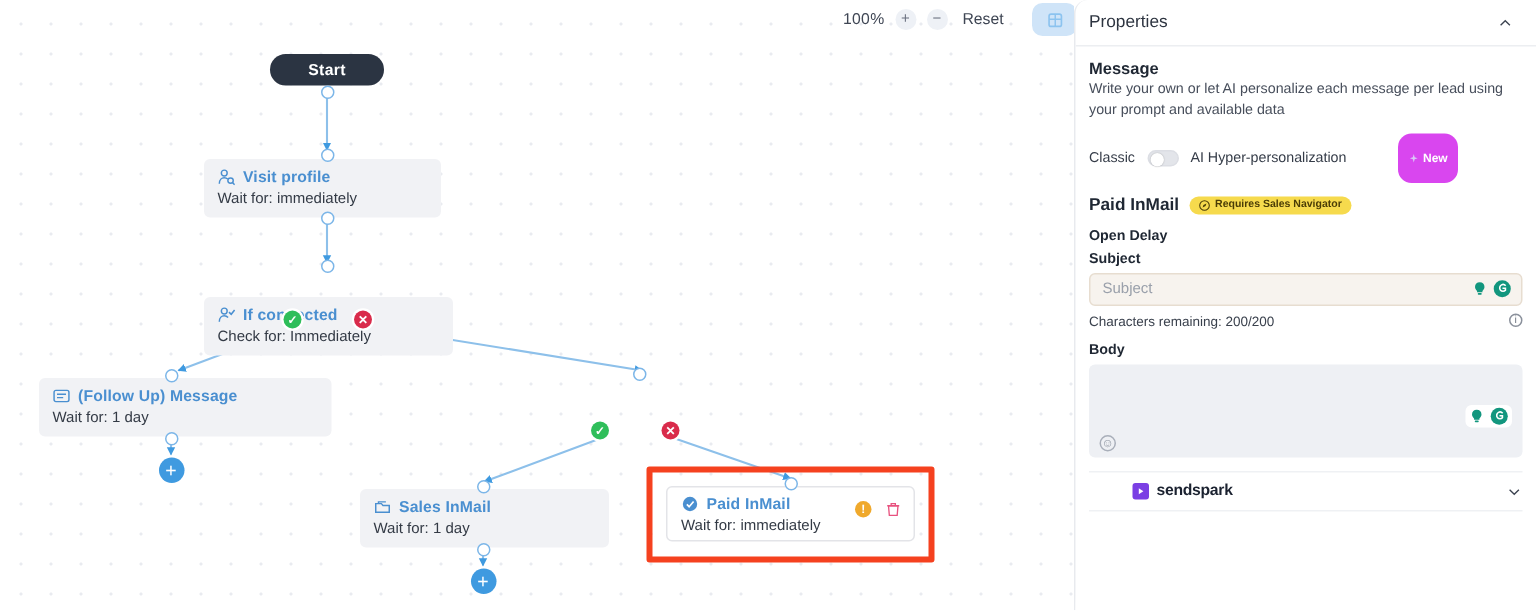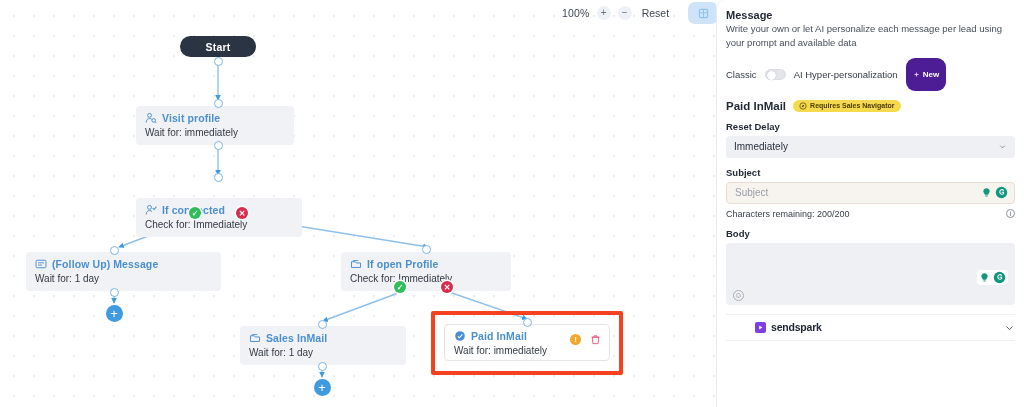--- a/index.html
+++ b/index.html
@@ -138,22 +138,22 @@
   .switch {
     width:21px; height:11px; border-radius:6px; background:#e3e5ea;
     position:relative; cursor:pointer; border:1px solid #dcdee4;
   }
   .switch .knob {
     position:absolute; left:1px; top:1px; width:9px; height:9px;
     border-radius:50%; background:#ffffff; box-shadow:0 0 1px rgba(0,0,0,.3);
   }
   .new-badge {
     display:inline-flex; align-items:center; gap:3px;
-    background:#4c1d95; color:#ffffff; border-radius:9px;
-    padding:12px 7px; font-size:8px; font-weight:bold;
+    background:#d946ef; color:#ffffff; border-radius:9px;
+    padding:12px 7px; font-size:8px; font-weight:bold;margin-left:26px;
   }
 
   .paid-row { display:flex; align-items:center; gap:7px; margin-bottom:9px; }
   .paid-title { font-size:11.5px; font-weight:bold; color:#1f2733; }
   .sn-badge {
     display:inline-flex; align-items:center; gap:3px;
     background:#f6da4d; color:#4a3c06; border-radius:8px;
     padding:2px 6px; font-size:7px; font-weight:bold; white-space:nowrap;
   }
 
@@ -291,30 +291,20 @@
         <line x1="4" y1="9.4" x2="9.5" y2="9.4" stroke="#4a8fd0" stroke-width="1.2"></line>
       </svg>
       <span>(Follow Up) Message</span>
     </div>
     <div class="node-sub">Wait for: 1 day</div>
   </div>
   <div class="handle" style="left:109.5px; top:246px;"></div>
   <div class="handle" style="left:109.5px; top:288px;"></div>
   <div class="plus-btn" style="left:105.5px; top:305px;">+</div>
 
-  <div class="node" id="node-openprofile">
-    <div class="node-title">
-      <svg class="node-icon" viewBox="0 0 16 16">
-        <path d="M2,5 L7,5 L8.4,6.6 L14,6.6 L14,12.6 L2,12.6 Z" fill="none" stroke="#4a8fd0" stroke-width="1.3"></path>
-        <path d="M4.4,5 L4.4,3.4 L11,3.4" fill="none" stroke="#4a8fd0" stroke-width="1.2"></path>
-      </svg>
-      <span>If open Profile</span>
-    </div>
-    <div class="node-sub">Check for: Immediately</div>
-  </div>
   <div class="handle" style="left:421.5px; top:245px;"></div>
   <div class="badge yes" style="left:394px; top:281px;">✓</div>
   <div class="badge no" style="left:441px; top:281px;">✕</div>
 
   <div class="node" id="node-openinmail">
     <div class="node-title">
       <svg class="node-icon" viewBox="0 0 16 16">
         <path d="M2,5 L7,5 L8.4,6.6 L14,6.6 L14,12.6 L2,12.6 Z" fill="none" stroke="#4a8fd0" stroke-width="1.3"></path>
         <path d="M4.4,5 L4.4,3.4 L11,3.4" fill="none" stroke="#4a8fd0" stroke-width="1.2"></path>
       </svg>
@@ -345,20 +335,26 @@
         <path d="M6,4.6 L6,2.6 L10,2.6 L10,4.6" fill="none" stroke="#e8527f" stroke-width="1.3"></path>
       </svg>
     </div>
   </div>
   <div class="handle" style="left:522.5px; top:318px;"></div>
 
 </div>
 
 <div id="panel">
 
+  <div id="panel-header">
+    <span id="panel-title">Properties</span>
+    <svg width="11" height="11" viewBox="0 0 16 16">
+      <path d="M3.5,10 L8,5.5 L12.5,10" fill="none" stroke="#3c4350" stroke-width="1.3"></path>
+    </svg>
+  </div>
 
   <div id="panel-body">
 
     <div class="sec-title">Message</div>
     <p class="sec-desc">Write your own or let AI personalize each message per lead using your prompt and available data</p>
 
     <div class="toggle-row">
       <span class="toggle-label">Classic</span>
       <div class="switch">
         <span class="knob"></span>
@@ -376,27 +372,21 @@
       <span class="paid-title">Paid InMail</span>
       <span class="sn-badge">
         <svg width="8" height="8" viewBox="0 0 16 16">
           <circle cx="8" cy="8" r="6.4" fill="none" stroke="#4a3c06" stroke-width="1.4"></circle>
           <path d="M10.6,5.4 L6.6,7.2 L5.4,10.6 L9.4,8.8 Z" fill="#4a3c06"></path>
         </svg>
         <span>Requires Sales Navigator</span>
       </span>
     </div>
 
-    <div class="field-label">Reset Delay</div>
-    <div class="select-box">
-      <span>Immediately</span>
-      <svg width="9" height="9" viewBox="0 0 16 16">
-        <path d="M4,6.5 L8,10.5 L12,6.5" fill="none" stroke="#6a7281" stroke-width="1.3"></path>
-      </svg>
-    </div>
+    <div class="field-label">Open Delay</div>
 
     <div class="field-label">Subject</div>
     <div class="subject-input">
       <span class="ph">Subject</span>
       <span class="inline-icons">
         <svg width="11" height="11" viewBox="0 0 16 16">
           <path d="M8,1.8 C5.2,1.8 3.4,3.8 3.4,6.2 C3.4,8 4.6,9.2 5.4,10.2 L5.4,11.4 L10.6,11.4 L10.6,10.2 C11.4,9.2 12.6,8 12.6,6.2 C12.6,3.8 10.8,1.8 8,1.8 Z" fill="#12967e"></path>
           <rect x="6.1" y="12.2" width="3.8" height="1.5" rx="0.7" fill="#12967e"></rect>
         </svg>
         <svg width="13" height="13" viewBox="0 0 16 16">

